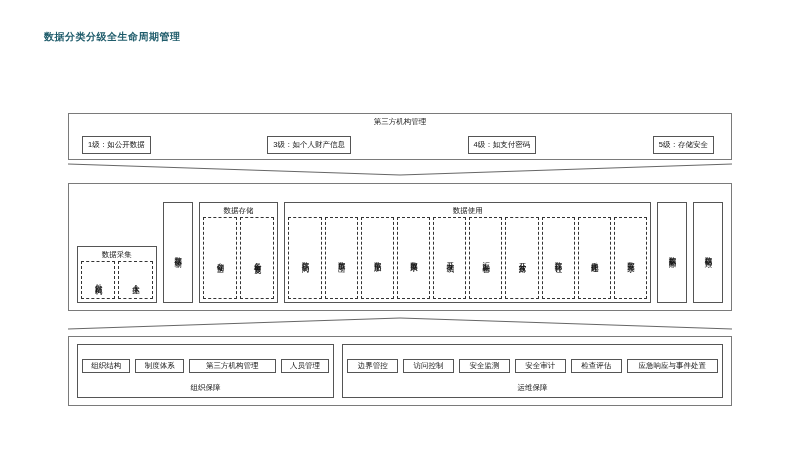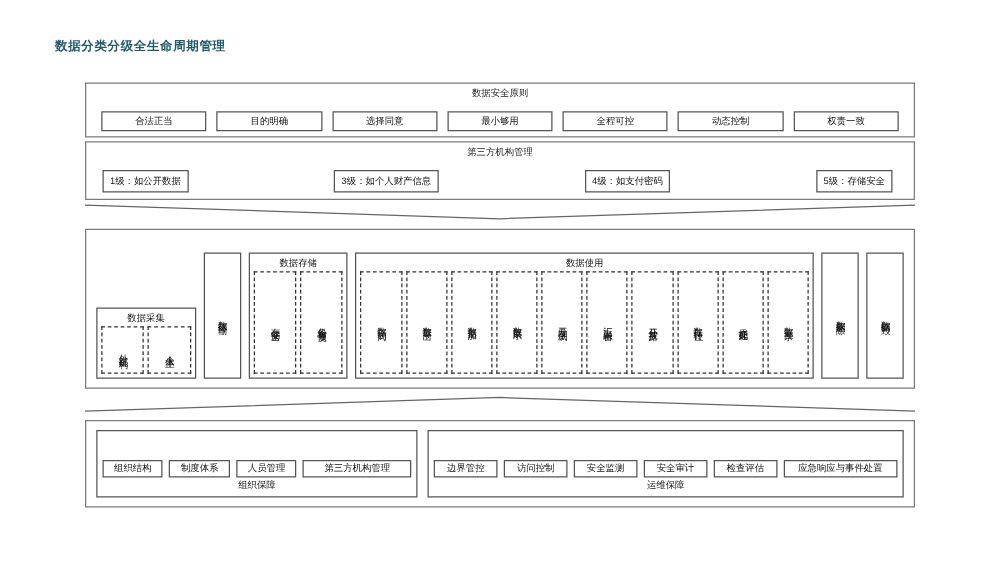--- a/index.html
+++ b/index.html
@@ -142,21 +142,21 @@
     box-sizing:border-box;
     border:1px solid #555;
     background:#fff;
     display:flex;
     flex-direction:column;
     padding:4px 4px 2px 4px;
   }
   .guar-items{
     display:flex;
     gap:5px;
-    align-items:flex-end;
+    align-items:center;
     flex:1;
   }
   .guar-cell{
     box-sizing:border-box;
     border:1px solid #555;
     background:#fff;
     flex:1 1 0;
     display:flex;
     align-items:center;
     justify-content:center;
@@ -179,32 +179,20 @@
   .chev{position:absolute;left:68px;width:664px;height:14px;}
   .chev svg{display:block;width:100%;height:100%;}
 </style>
 </head>
 <body>
 
 <div class="page">
 
   <div class="title">数据分类分级全生命周期管理</div>
 
-  <div class="panel" id="sec-principles" style="left:68px; top:66px; width:664px; height:44px;">
-    <div class="panel-title">数据安全原则</div>
-    <div class="row" id="principles-row">
-        <div class="cell">合法正当</div>
-        <div class="cell">目的明确</div>
-        <div class="cell">选择同意</div>
-        <div class="cell">最小够用</div>
-        <div class="cell">全程可控</div>
-        <div class="cell">动态控制</div>
-        <div class="cell">权责一致</div>
-      </div>
-  </div>
 
   <div class="panel" id="sec-levels" style="left:68px; top:113px; width:664px; height:47px;">
     <div class="panel-title">第三方机构管理</div>
     <div class="row" id="levels-row">
         <div class="cell">1级：如公开数据</div>
         <div class="cell">3级：如个人财产信息</div>
         <div class="cell">4级：如支付密码</div>
         <div class="cell">5级：存储安全</div>
       </div>
   </div>
@@ -291,22 +279,22 @@
       <polyline points="0,13 332,2 664,13" fill="none" stroke="#666" stroke-width="1"></polyline>
     </svg>
   </div>
 
   <div class="panel" id="sec-guarantee" style="left:68px; top:336px; width:664px; height:70px;">
     <div class="guar-wrap" id="guarantee-wrap">
         <div class="guar-box" style="flex: 4 1 0px;">
           <div class="guar-items">
             <div class="guar-cell">组织结构</div>
             <div class="guar-cell">制度体系</div>
+            <div class="guar-cell" style="flex: 1.9 1 0px;">第三方机构管理</div>
             <div class="guar-cell">人员管理</div>
-            <div class="guar-cell" style="flex: 1.9 1 0px;">第三方机构管理</div>
           </div>
           <div class="guar-label">组织保障</div>
         </div>
         <div class="guar-box" style="flex: 6 1 0px;">
           <div class="guar-items">
             <div class="guar-cell">边界管控</div>
             <div class="guar-cell">访问控制</div>
             <div class="guar-cell">安全监测</div>
             <div class="guar-cell">安全审计</div>
             <div class="guar-cell">检查评估</div>

